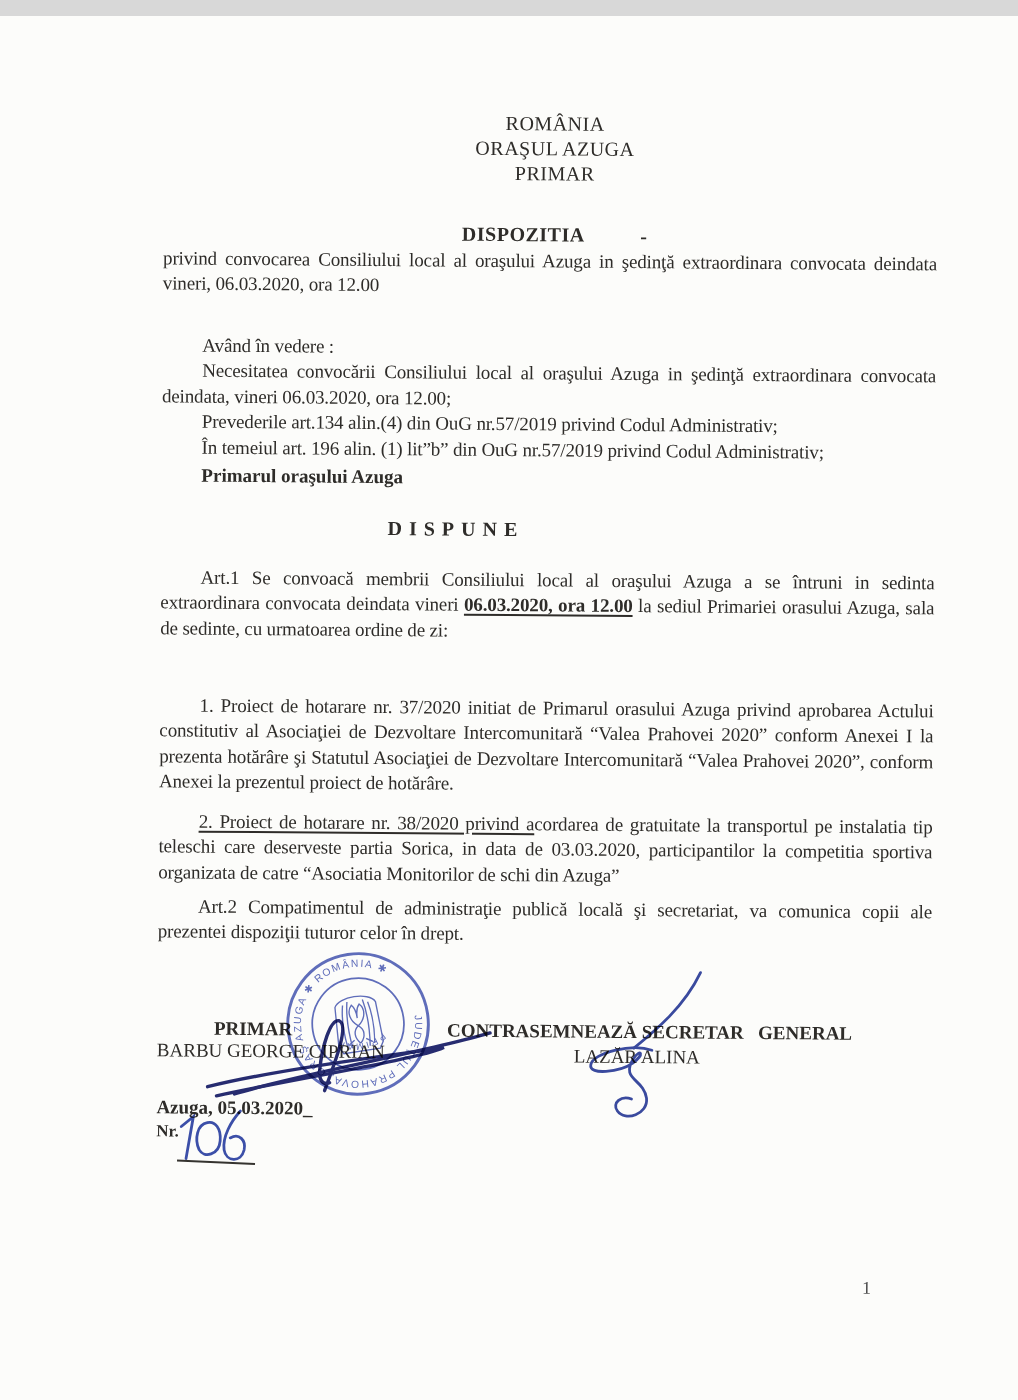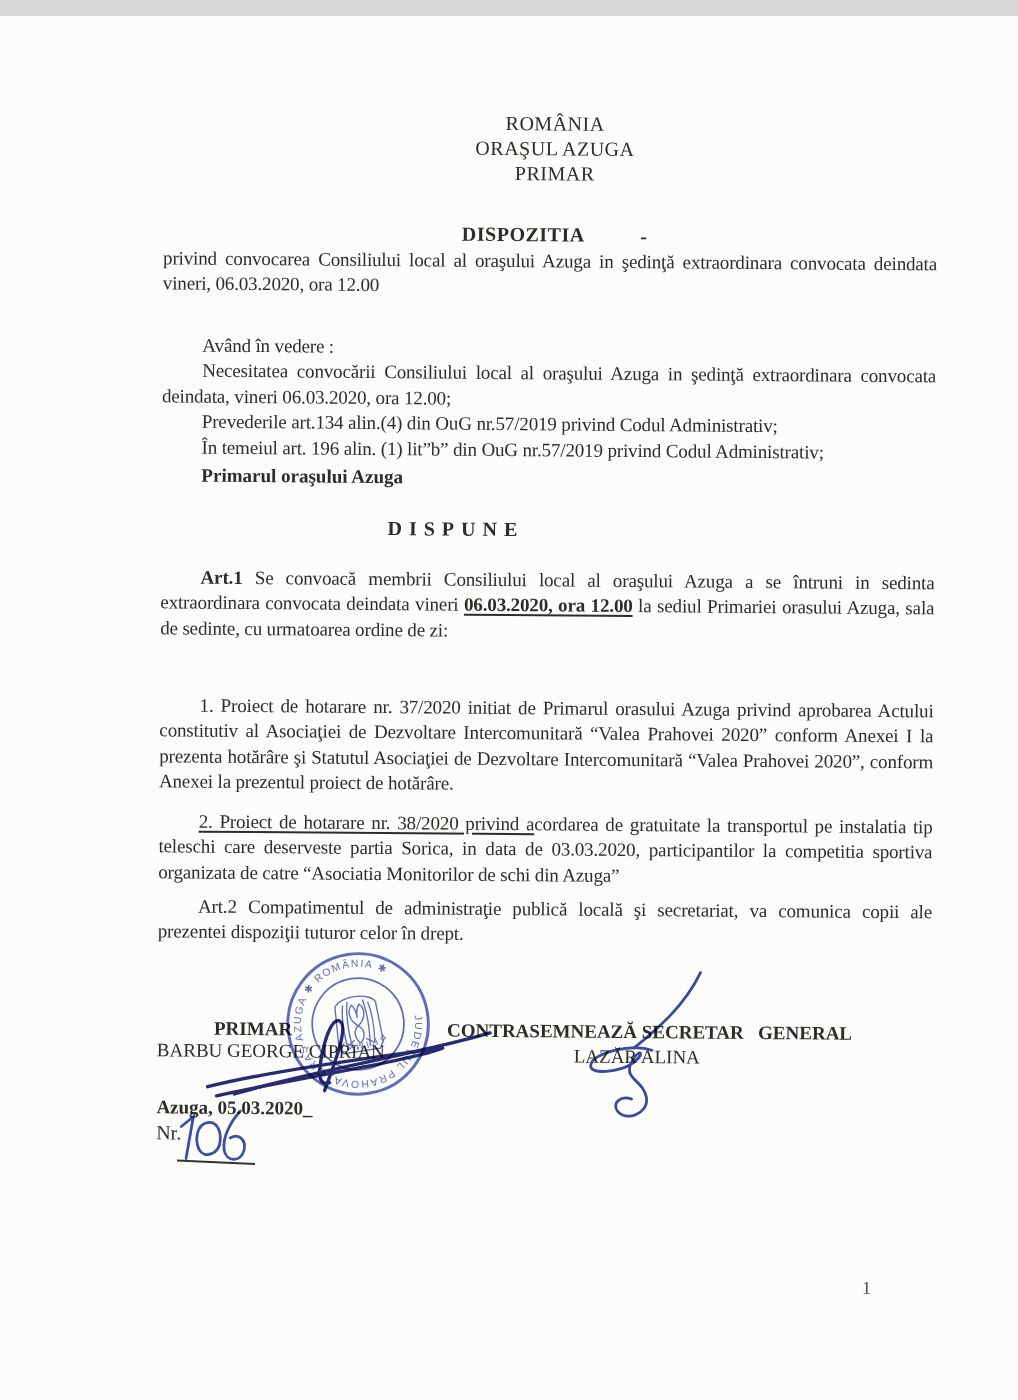--- a/index.html
+++ b/index.html
@@ -6,41 +6,41 @@
   .sheet{
     position:relative;width:1018px;height:1396px;margin:16px auto;
     background:#fcfcfa;overflow:hidden;
     font-family:"Liberation Serif","DejaVu Serif",serif;
     color:#2e2c29;
   }
   .rot{position:absolute;inset:0;transform:rotate(0.45deg);transform-origin:120px 0;}
   .abs{position:absolute;}
   .para{position:absolute;left:165px;width:774px;font-size:19px;line-height:25.4px;text-align:justify;letter-spacing:-0.15px;}
   .ind{text-indent:40px;}
-  .b{font-weight:bold;}
+  .b{font-weight:normal;}
   .header-block{left:306px;top:92px;width:500px;text-align:center;font-size:20px;line-height:25px;letter-spacing:0.5px;}
   .doc-title{left:165px;top:204px;width:720px;text-align:center;font-size:20px;font-weight:bold;letter-spacing:0.5px;}
   .title-dash{left:642px;top:205px;font-size:20px;font-weight:bold;}
   .subtitle{top:229px;}
   .preamble{top:316px;}
   .preamble p{margin:0;}
   .issuer{left:205px;top:448px;font-size:19px;font-weight:bold;}
   .dispune{left:165px;top:499px;width:590px;text-align:center;font-size:20px;font-weight:bold;letter-spacing:7px;}
   .art1{top:548px;}
   .item1{top:676px;}
   .item2{top:792px;}
   .art2{top:877px;}
   .date-u{font-weight:bold;text-decoration:underline;text-decoration-thickness:2px;text-underline-offset:3px;}
   .part-u{text-decoration:underline;text-decoration-thickness:1.5px;text-underline-offset:3px;}
   .sig-role-left{left:222px;top:1001px;font-size:19px;font-weight:bold;}
   .sig-name-left{left:165px;top:1023px;font-size:19px;}
   .sig-role-right{left:455px;top:1001px;font-size:19px;font-weight:bold;white-space:pre;}
   .sig-name-right{left:455px;top:1026px;width:380px;text-align:center;font-size:19px;}
   .place-date{left:165px;top:1080px;font-size:19px;font-weight:bold;}
-  .nr-label{left:165px;top:1105px;font-size:20px;font-weight:normal;}
+  .nr-label{left:165px;top:1105px;font-size:17px;font-weight:bold;}
   .page-num{left:872px;top:1256px;font-size:18px;color:#4b4b4b;}
   .stamp{left:288px;top:928px;width:156px;height:156px;mix-blend-mode:multiply;opacity:0.85;}
   .stamp svg{transform:rotate(171deg);}
   .ink-layer{left:0;top:0;width:1018px;height:1400px;mix-blend-mode:multiply;pointer-events:none;}
 </style>
 </head>
 <body>
 
 <div class="sheet">
   <div class="rot">

